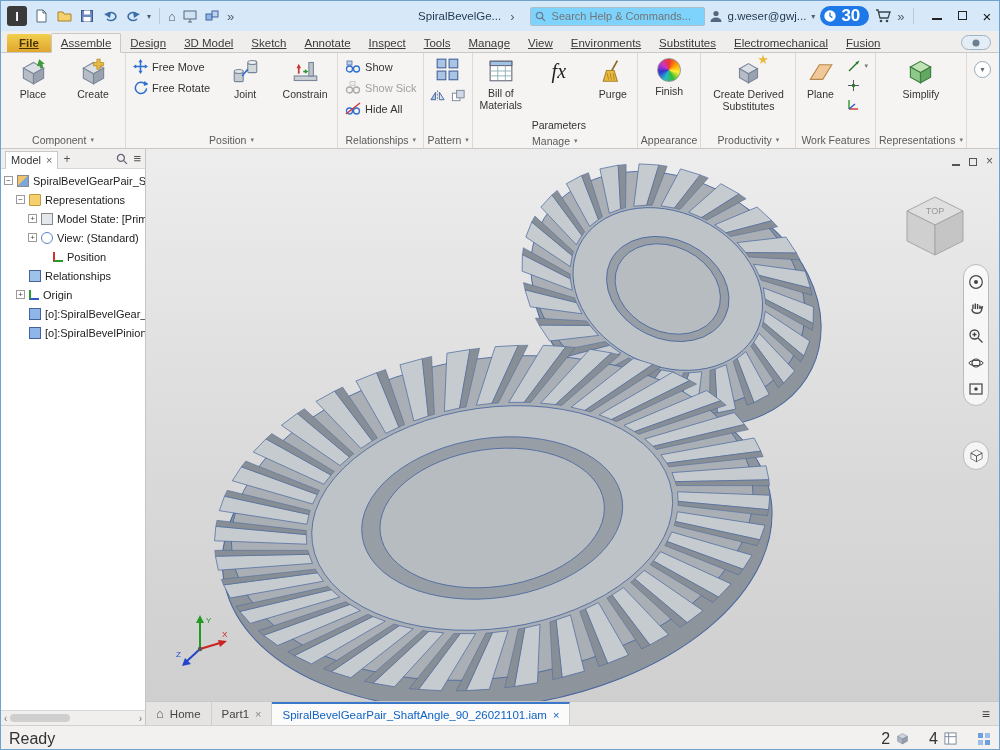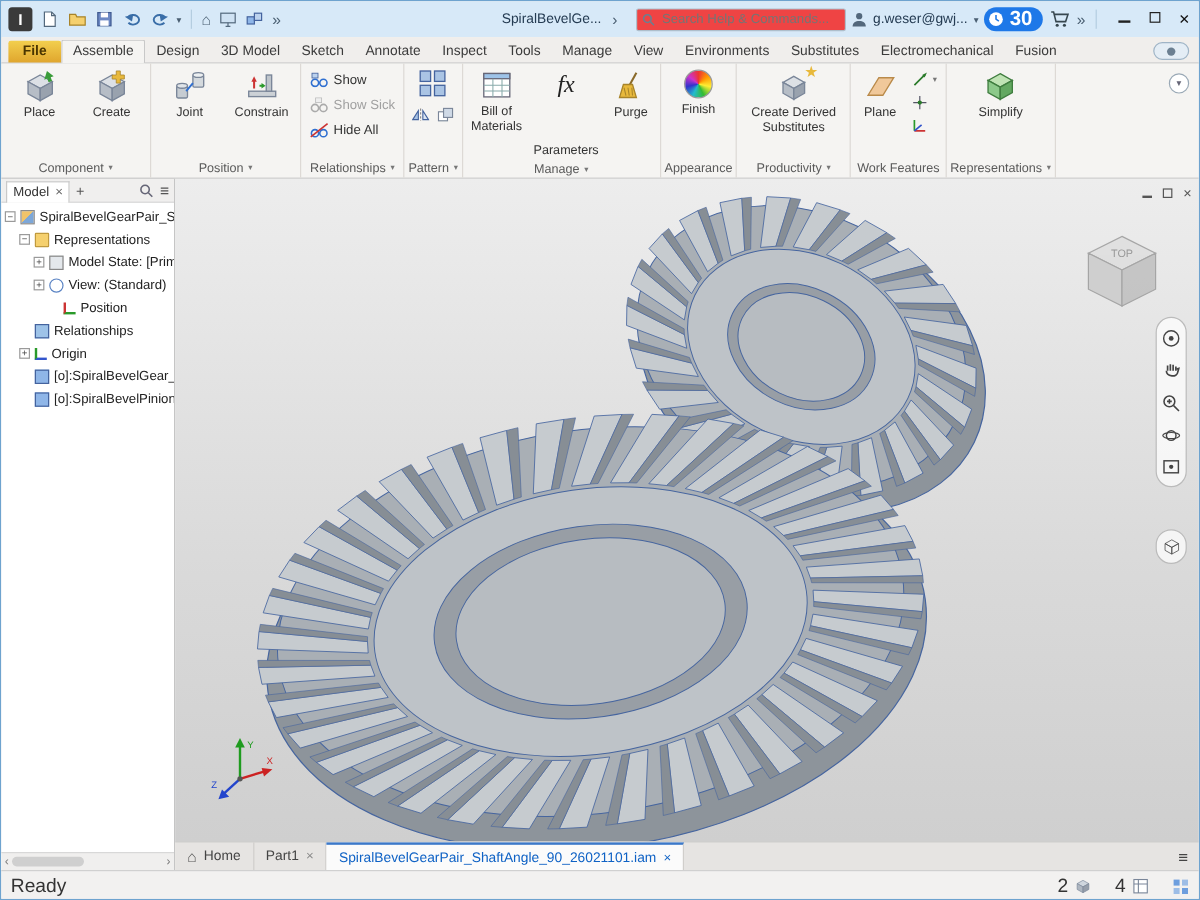--- a/index.html
+++ b/index.html
@@ -11,32 +11,32 @@
 
   
   .titlebar{height:30px;background:#d7e9f8;display:flex;align-items:center;padding:0 6px;gap:4px;font-size:11.5px;}
   .tb-group{display:flex;align-items:center;gap:5px;}
   .app-icon{width:20px;height:20px;background:#3a3a3a;color:#fff;border-radius:3px;display:flex;align-items:center;justify-content:center;font-weight:bold;font-size:13px;}
   .qbtn{width:18px;height:18px;display:flex;align-items:center;justify-content:center;cursor:pointer;}
   .tb-caret{font-size:8px;color:#4a5f72;cursor:pointer;}
   .tb-sep{width:1px;height:16px;background:#b4cde0;margin:0 3px;}
   .tb-glyph{color:#4a5f72;font-size:13px;cursor:pointer;}
   .doc-title{color:#243b52;margin-right:4px;}
-  .searchbox{display:flex;align-items:center;background:#ef4444;border:1px solid #aebfcc;border-radius:2px;height:19px;padding:0 4px;gap:4px;}
+  .searchbox{display:flex;align-items:center;background:#7dd3fc;border:1px solid #aebfcc;border-radius:2px;height:19px;padding:0 4px;gap:4px;}
   .searchbox input{border:none;outline:none;font-size:11px;width:150px;font-family:"Liberation Sans",sans-serif;color:#333;background:transparent;}
   .user-name{color:#243b52;}
   .trial-badge{display:flex;align-items:center;gap:4px;background:#1e78e8;border-radius:11px;height:20px;padding:0 9px 0 3px;color:#fff;font-weight:bold;font-size:17px;cursor:pointer;}
   .winctl{display:flex;align-items:center;gap:16px;margin-left:10px;padding-right:4px;}
   .minbar{width:10px;height:2px;background:#222;display:inline-block;}
   .maxbox{width:9px;height:9px;border:1.5px solid #222;display:inline-block;}
   .closex{font-size:15px;color:#111;line-height:1;}
 
   
   .tabrow{height:22px;background:#f0eeec;display:flex;align-items:flex-end;padding:0 0 0 6px;font-size:11.5px;border-bottom:1px solid #c8c8c8;}
-  .tab{padding:3px 9px;color:#3b3b3b;cursor:pointer;white-space:nowrap;}
+  .tab{padding:3px 9px;color:#3b3b3b;cursor:pointer;white-space:nowrap;text-decoration:underline;}
   .tab-file{background:linear-gradient(#f2cf4e,#e0a62e);color:#4a3500;font-weight:bold;border-radius:2px 2px 0 0;padding:3px 12px;}
   .tab-active{background:#f5f4f2;border:1px solid #c8c8c8;border-bottom:1px solid #f5f4f2;margin-bottom:-1px;border-radius:2px 2px 0 0;}
   .tabrow-right{margin-left:auto;display:flex;align-items:center;gap:6px;padding:0 8px 2px 0;}
   .pillbtn{width:30px;height:15px;border:1px solid #9fb4c6;border-radius:8px;background:#e4edf5;display:flex;align-items:center;justify-content:center;cursor:pointer;}
 
   
   .ribbon{height:96px;background:#f5f4f2;display:flex;border-bottom:1px solid #c8c8c8;position:relative;}
   .panel{display:flex;flex-direction:column;border-right:1px solid #ddd9d5;padding:2px 3px 0 3px;}
   .panel-body{flex:1;display:flex;align-items:flex-start;gap:2px;}
   .plabel{height:17px;display:flex;align-items:center;justify-content:center;gap:4px;font-size:10.5px;color:#5a5a5a;cursor:pointer;}
@@ -256,20 +256,39 @@
         </div>
       </div>
       <div class="plabel">
         <span>Component</span>
           <span class="pl-caret">▾</span>
       </div>
     </div>
 
     <div class="panel">
       <div class="panel-body">
+        <div class="col">
+          <div class="small-btn">
+            <svg width="15" height="15" viewBox="0 0 16 16">
+              <path d="M8 2v12M2 8h12" stroke="#2f6fd0" stroke-width="1.6"></path>
+              <polygon points="8,0 5.8,3.4 10.2,3.4" fill="#2f6fd0"></polygon>
+                <polygon points="8,16 5.8,12.6 10.2,12.6" fill="#2f6fd0"></polygon>
+              <polygon points="0,8 3.4,5.8 3.4,10.2" fill="#2f6fd0"></polygon>
+                <polygon points="16,8 12.6,5.8 12.6,10.2" fill="#2f6fd0"></polygon>
+            </svg>
+            <span>Free Move</span>
+          </div>
+          <div class="small-btn">
+            <svg width="15" height="15" viewBox="0 0 16 16">
+              <path d="M13 4.5A6 6 0 1 0 14.5 9" fill="none" stroke="#2f6fd0" stroke-width="1.6"></path>
+              <polygon points="12,1 16.5,4.5 11.5,6.5" fill="#2f6fd0"></polygon>
+            </svg>
+            <span>Free Rotate</span>
+          </div>
+        </div>
         <div class="big-btn">
           <svg width="27" height="27" viewBox="0 0 24 24">
             <rect x="2" y="12" width="8" height="9" rx="1" fill="#c6ccd2" stroke="#7a8699"></rect>
             <ellipse cx="6" cy="12" rx="4" ry="1.8" fill="#e0e4e8" stroke="#7a8699"></ellipse>
             <rect x="14" y="4" width="8" height="9" rx="1" fill="#d4d9dd" stroke="#7a8699"></rect>
             <ellipse cx="18" cy="4" rx="4" ry="1.8" fill="#eceff1" stroke="#7a8699"></ellipse>
             <path d="M9 16l5-6" stroke="#2f6fd0" stroke-width="1.4"></path>
           </svg>
           <span class="blabel">Joint</span>
         </div>

